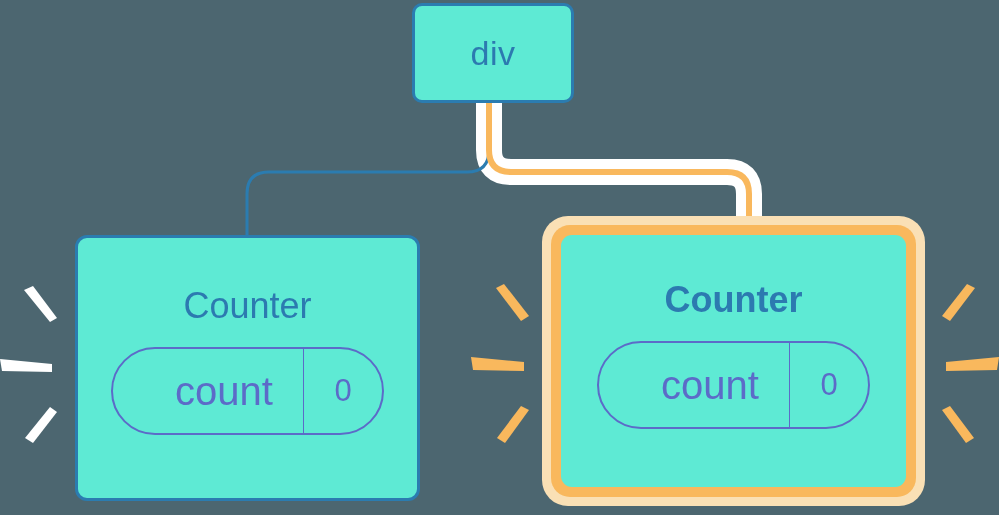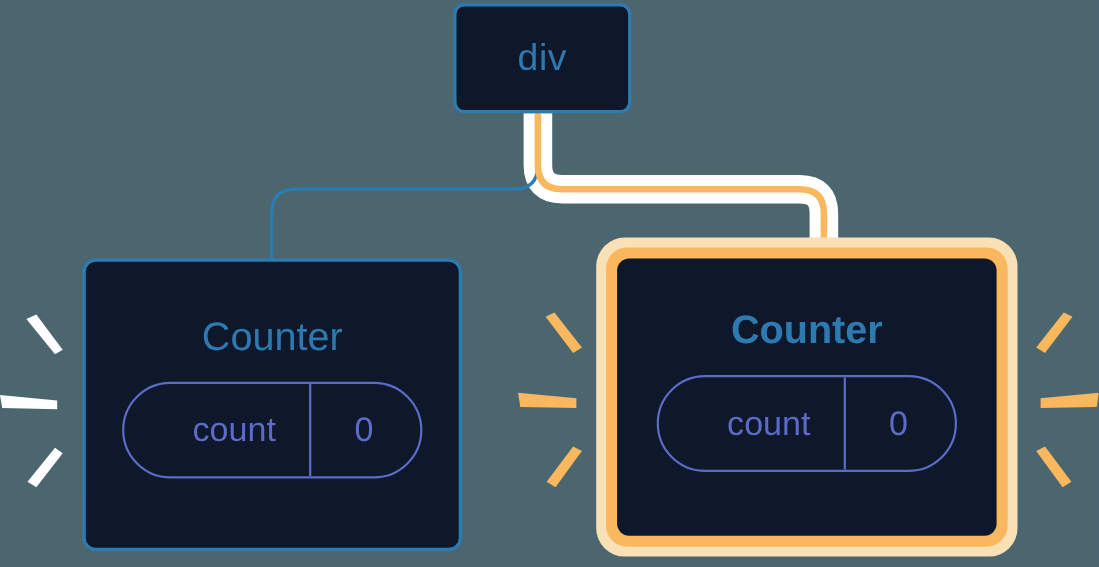--- a/index.html
+++ b/index.html
@@ -8,21 +8,21 @@
     background:#4c6670;
     font-family:"Liberation Sans", sans-serif;
     position:relative;
   }
   #stage{position:absolute;left:0;top:0;width:999px;height:515px;}
   #wires{position:absolute;left:0;top:0;width:999px;height:515px;}
   #rays{position:absolute;left:0;top:0;width:999px;height:515px;}
 
   .node{
     position:absolute;
-    background:#0f172a;
+    background:#5eead4;
     box-sizing:border-box;
     display:flex;
     flex-direction:column;
     align-items:center;
     justify-content:flex-start;
   }
 
   
   #div-node{
     left:412px;top:3px;width:162px;height:100px;
@@ -74,21 +74,21 @@
     display:flex;
     align-items:stretch;
     border:2px solid #5c6bc8;
     border-radius:999px;
     height:88px;
     box-sizing:border-box;
     overflow:hidden;
   }
   .pill .pill-key{
     display:flex;align-items:center;justify-content:center;
-    font-size:31px;color:#5c6bc8;
+    font-size:40px;color:#5c6bc8;
     padding:0 30px 0 62px;
     box-sizing:border-box;
   }
   .pill .pill-sep{width:2px;background:#5c6bc8;}
   .pill .pill-val{
     display:flex;align-items:center;justify-content:center;
     font-size:31px;color:#5c6bc8;
     width:96px;
     box-sizing:border-box;
   }

